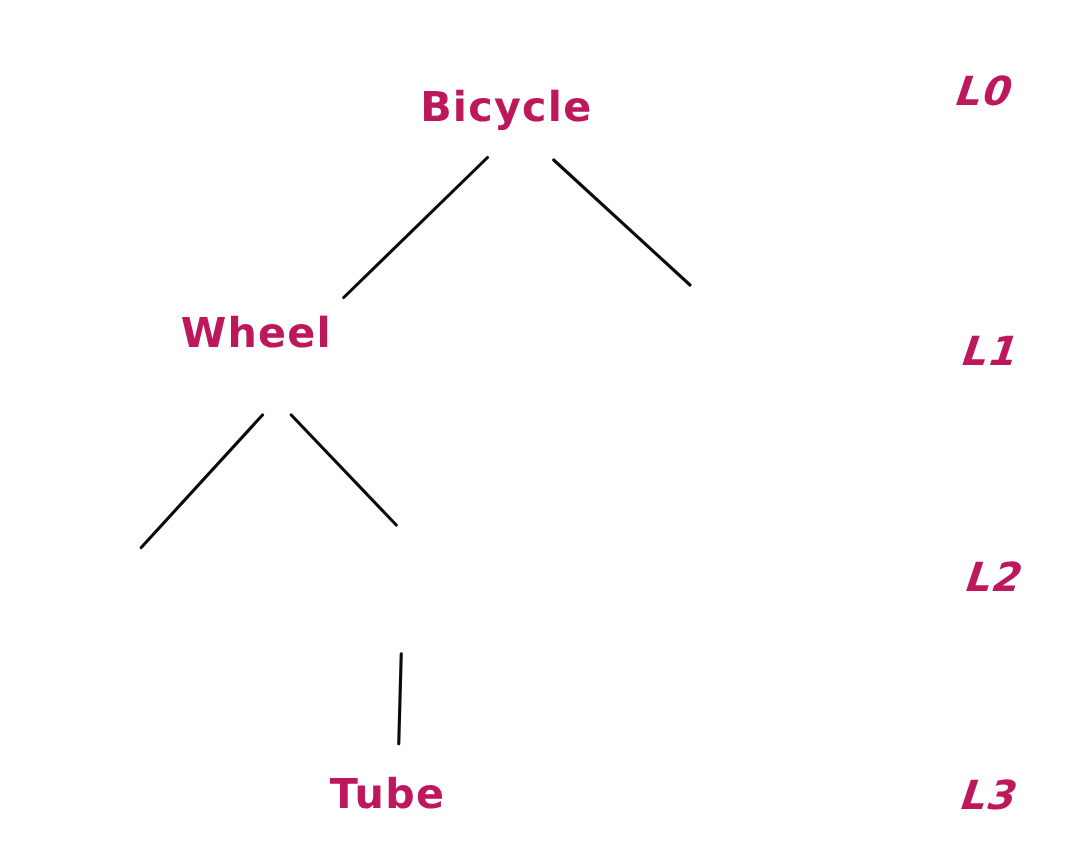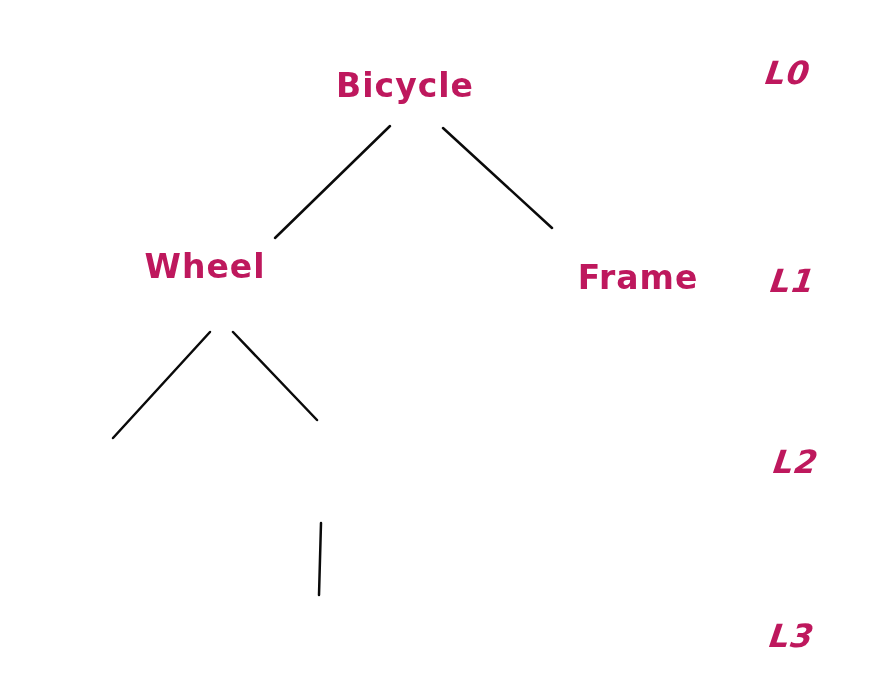--- a/index.html
+++ b/index.html
@@ -58,24 +58,24 @@
     <line class="edge" x1="443" y1="128" x2="552" y2="228"></line>
     <line class="edge" x1="210" y1="332" x2="113" y2="438"></line>
     <line class="edge" x1="233" y1="332" x2="317" y2="420"></line>
     <line class="edge" x1="321" y1="523" x2="319" y2="595"></line>
   </svg>
 
   <div class="node" style="left: 405px; top: 85px;">Bicycle</div>
 
   <div class="node" style="left: 205px; top: 266px;">Wheel</div>
 
-  <div class="node" style="left: 638px; top: 277px;">Frame</div>
 
 
 
+  <div class="node" style="left: 310px; top: 635px;">Tube</div>
 
   <div class="level-label" style="left: 788px; top: 73px;">L0</div>
 
   <div class="level-label" style="left: 793px; top: 281px;">L1</div>
 
   <div class="level-label" style="left: 796px; top: 462px;">L2</div>
 
   <div class="level-label" style="left: 792px; top: 636px;">L3</div>
 
 </div>

